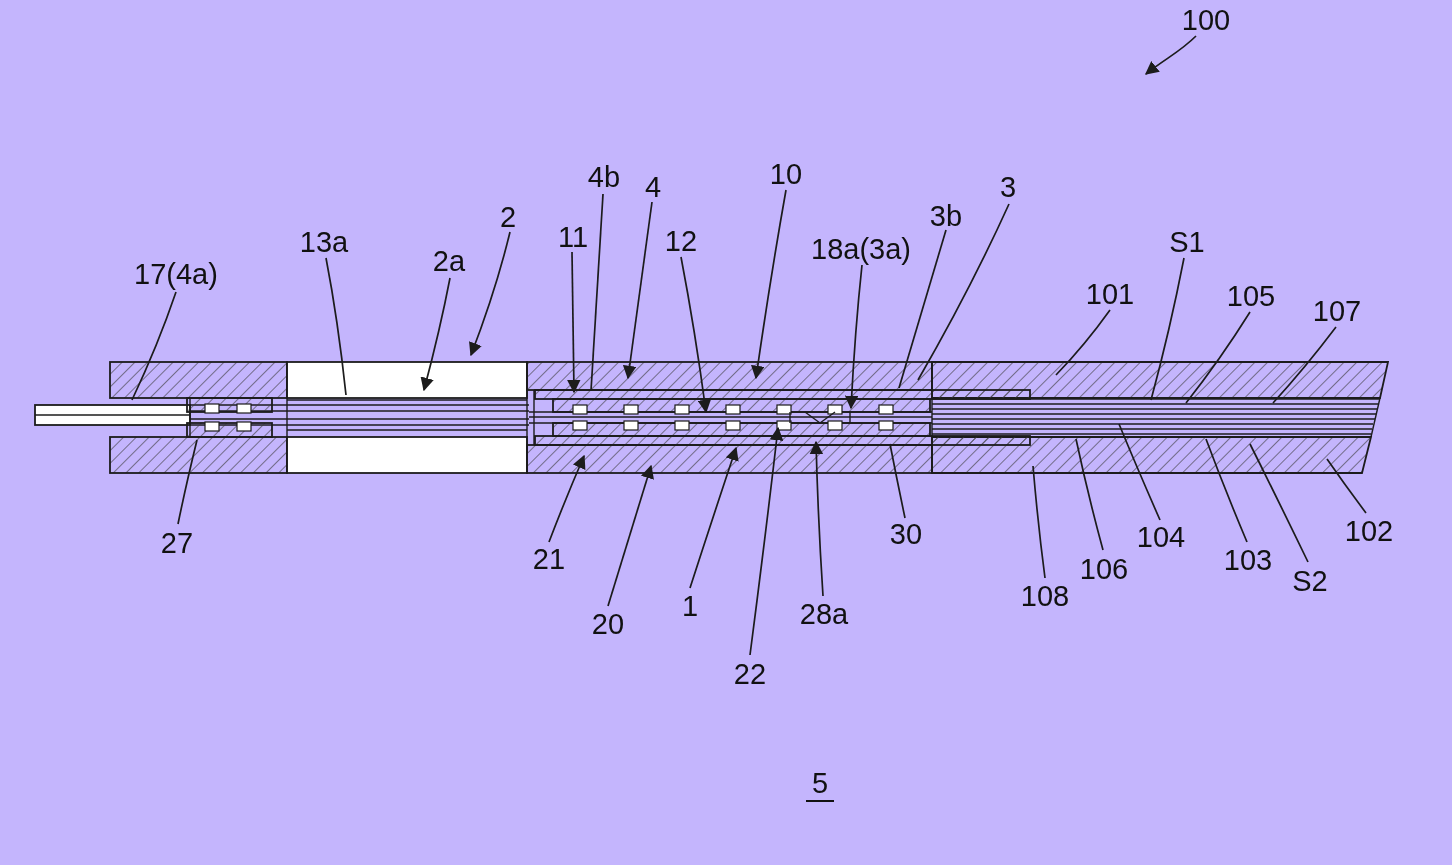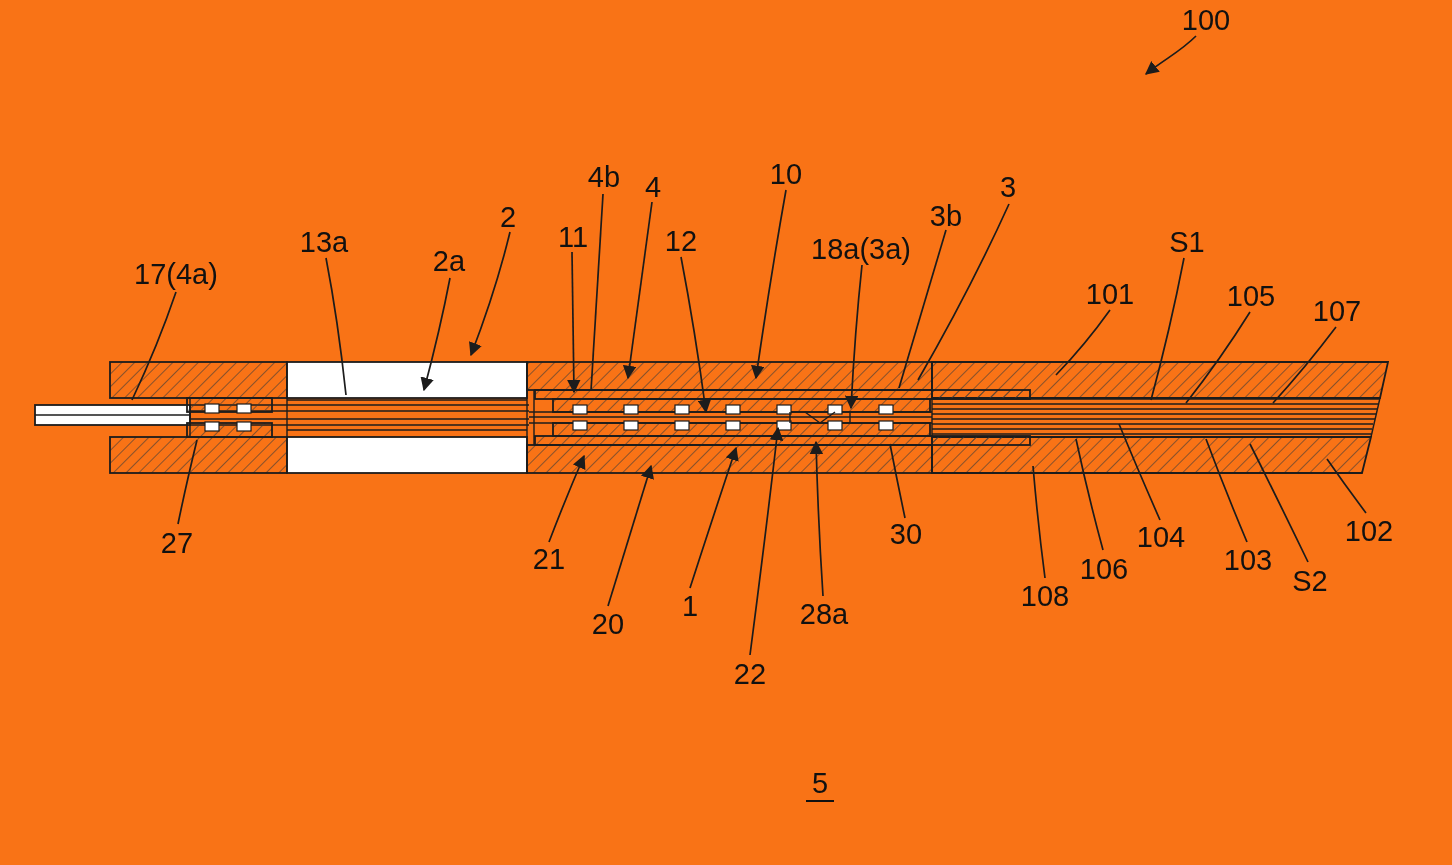--- a/index.html
+++ b/index.html
@@ -1,19 +1,19 @@
 <!DOCTYPE html>
 <html><head>
 <meta charset="utf-8">
 <style>
   html,body{margin:0;padding:0;background:#ffffff;}
   .stage{
     position:relative;
     width:1452px;height:865px;
-    background:#f97316;
+    background:#c4b5fd;
     overflow:hidden;
     font-family:"Liberation Sans", sans-serif;
   }
   svg{display:block;}
   text{
     font-family:"Liberation Sans", sans-serif;
     font-size:29px;
     fill:#111111;
     text-anchor:middle;
   }

